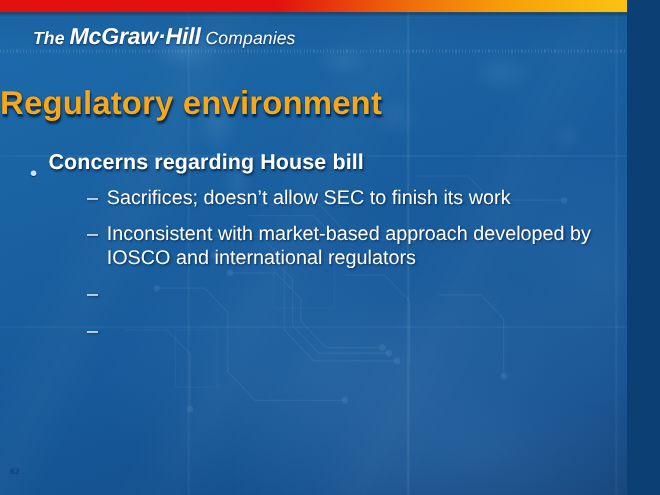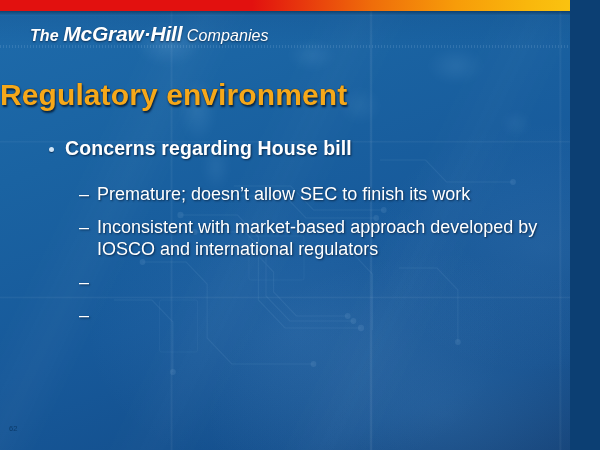--- a/index.html
+++ b/index.html
@@ -91,22 +91,22 @@
     text-align:left;
     font-size:30px; font-weight:bold; letter-spacing:.1px;
     color:#f5a81a;
     text-shadow:1px 2px 2px rgba(4,26,52,.85), 0 0 1px rgba(4,26,52,.9);
   }
 
   
   .body{ position:absolute; left:0; top:137px; width:600px; z-index:8; }
 
   .l1{
-    position:relative; display:flex; align-items:flex-start;
-    padding-left:49px; margin-bottom:24px;
+    position:relative; display:flex; align-items:flex-end;
+    padding-left:28px; margin-bottom:9px;
   }
   .l1 .dot{
     width:5px; height:5px; border-radius:50%;
     background:#cfe4f6; margin-top:10px; margin-right:11px; flex:0 0 auto;
     box-shadow:0 1px 1px rgba(2,22,48,.6);
   }
   .l1 .txt{
     font-size:19.5px; font-weight:bold; color:#ffffff; letter-spacing:.1px;
     text-shadow:1px 1px 2px rgba(3,24,50,.75);
   }
@@ -191,21 +191,21 @@
 
   <div class="body">
 
     <div class="l1">
       <span class="dot"></span>
       <span class="txt">Concerns regarding House bill</span>
     </div>
 
     <div class="l2">
       <span class="dash">–</span>
-      <span class="txt">Premature; doesn’t allow SEC to finish its work</span>
+      <span class="txt">Sacrifices; doesn’t allow SEC to finish its work</span>
     </div>
 
     <div class="l2">
       <span class="dash">–</span>
       <span class="txt">Inconsistent with market-based approach developed by IOSCO and international regulators</span>
     </div>
 
     <div class="l2">
       <span class="dash">–</span>
     </div>

